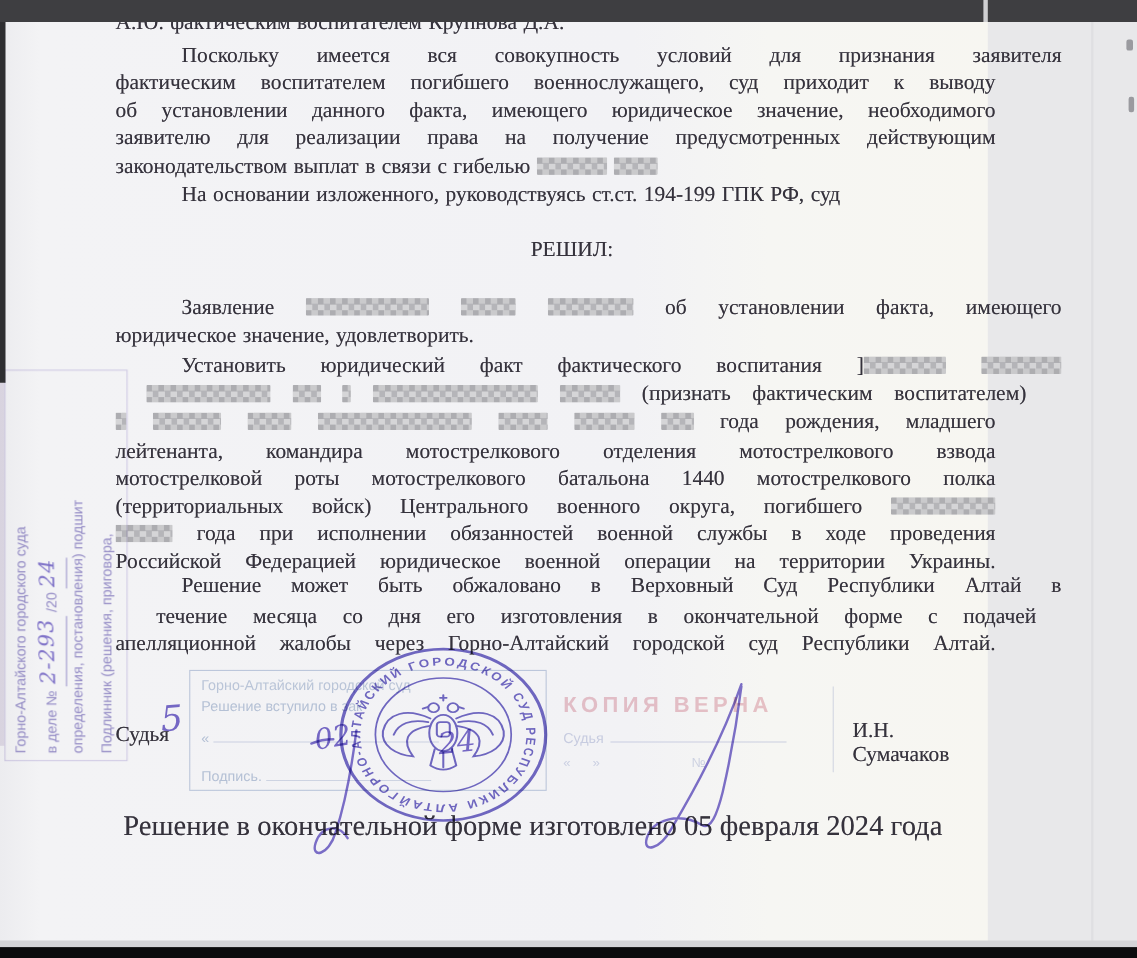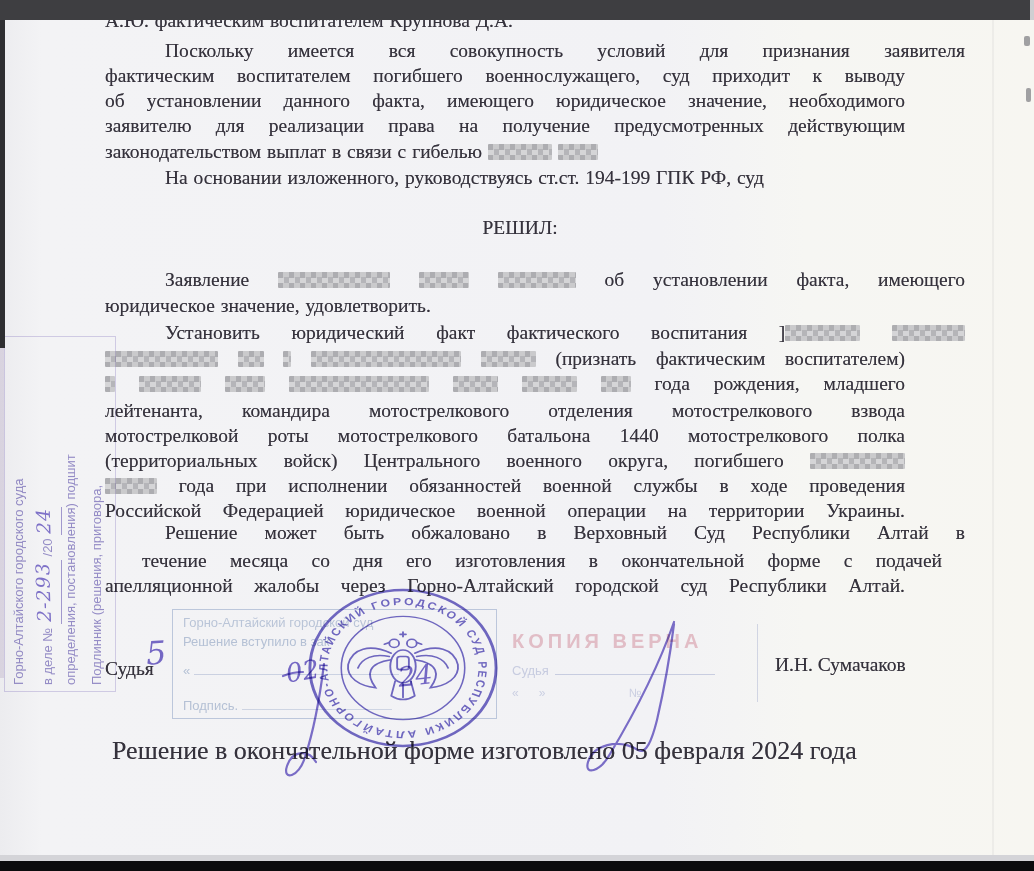--- a/index.html
+++ b/index.html
@@ -1,17 +1,17 @@
 <!DOCTYPE html>
 <html><head>
 <meta charset="utf-8">
 <style>
   html,body{margin:0;padding:0;}
   body{width:1034px;height:871px;overflow:hidden;background:#e8e8ea;}
-  .canvas{position:relative;width:1034px;height:871px;
+  .canvas{position:relative;width:898px;height:871px;
     background:linear-gradient(90deg,#ececef 0,#f3f3f5 4%,#f2f2f5 64%,#f6f6f3 78%,#f7f6f1 100%);
     font-family:"Liberation Serif",serif;text-decoration:underline;}
   
   .top-bar{position:absolute;left:0;top:0;width:1034px;height:20px;background:#3e3e41;z-index:9;}
   .top-bar-notch{position:absolute;right:0;top:0;width:4px;height:20px;background:#cfcfd2;z-index:10;}
   .bottom-line{position:absolute;left:0;top:855px;width:1034px;height:6px;background:#d4d4d8;z-index:9;}
   .bottom-bar{position:absolute;left:0;top:861px;width:1034px;height:10px;background:#0b0b0d;z-index:9;}
   .left-strip{position:absolute;left:0;top:20px;width:5px;height:328px;background:#2e2e31;z-index:8;}
   .left-strip-faint{position:absolute;left:0;top:348px;width:4px;height:330px;background:rgba(180,165,195,.35);z-index:8;}
   .crease{position:absolute;left:992px;top:20px;width:2px;height:836px;background:rgba(60,60,70,.05);z-index:1;}
@@ -83,21 +83,21 @@
       <div class="line just" style="top: 38px; padding-left: 60px;">Поскольку имеется вся совокупность условий для признания заявителя</div>
       <div class="line just" style="top: 63px;">фактическим воспитателем погибшего военнослужащего, суд приходит к выводу</div>
       <div class="line just" style="top: 88px;">об установлении данного факта, имеющего юридическое значение, необходимого</div>
       <div class="line just" style="top: 113px;">заявителю для реализации права на получение предусмотренных действующим</div>
       <div class="line" style="top: 139px;">законодательством выплат в связи с гибелью <span class="redact" style="width: 64px;"></span> <span class="redact" style="width: 40px;"></span></div>
       <div class="line" style="top: 165px; padding-left: 60px;">На основании изложенного, руководствуясь ст.ст. 194-199 ГПК РФ, суд</div>
       <div class="line ctr" style="top: 215px;">РЕШИЛ:</div>
       <div class="line just" style="top: 267px; padding-left: 60px;">Заявление <span class="redact" style="width: 112px;"></span> <span class="redact" style="width: 50px;"></span> <span class="redact" style="width: 78px;"></span> об установлении факта, имеющего</div>
       <div class="line" style="top: 293px;">юридическое значение, удовлетворить.</div>
       <div class="line just" style="top: 320px; padding-left: 60px;">Установить юридический факт фактического воспитания ]<span class="redact" style="width: 75px;"></span> <span class="redact" style="width: 73px;"></span></div>
-      <div class="line just" style="top: 346px;"><span class="redact" style="width: 113px;"></span> <span class="redact" style="width: 26px;"></span> <span class="redact" style="width: 8px;"></span> <span class="redact" style="width: 150px;"></span> <span class="redact" style="width: 55px;"></span> (признать фактическим воспитателем)</div>
+      <div class="line just" style="top: 346px; margin-left: 28px;"><span class="redact" style="width: 113px;"></span> <span class="redact" style="width: 26px;"></span> <span class="redact" style="width: 8px;"></span> <span class="redact" style="width: 150px;"></span> <span class="redact" style="width: 55px;"></span> (признать фактическим воспитателем)</div>
       <div class="line just" style="top: 371px;"><span class="redact" style="width: 10px;"></span> <span class="redact" style="width: 62px;"></span> <span class="redact" style="width: 40px;"></span> <span class="redact" style="width: 140px;"></span> <span class="redact" style="width: 45px;"></span> <span class="redact" style="width: 55px;"></span> <span class="redact" style="width: 30px;"></span> года рождения, младшего</div>
       <div class="line just" style="top: 398px;">лейтенанта, командира мотострелкового отделения мотострелкового взвода</div>
       <div class="line just" style="top: 423px;">мотострелковой роты мотострелкового батальона 1440 мотострелкового полка</div>
       <div class="line just" style="top: 448px;">(территориальных войск) Центрального военного округа, погибшего <span class="redact" style="width: 95px;"></span></div>
       <div class="line just" style="top: 473px;"><span class="redact" style="width: 52px;"></span> года при исполнении обязанностей военной службы в ходе проведения</div>
       <div class="line just" style="top: 498px;">Российской Федерацией юридическое военной операции на территории Украины.</div>
       <div class="line just" style="top: 496px; padding-left: 60px; margin-top: 24px;">Решение может быть обжаловано в Верховный Суд Республики Алтай в</div>
       <div class="line just" style="top: 548px; margin-left: 37px;">течение месяца со дня его изготовления в окончательной форме с подачей</div>
       <div class="line just" style="top: 573px;">апелляционной жалобы через Горно-Алтайский городской суд Республики Алтай.</div>
     </div>

